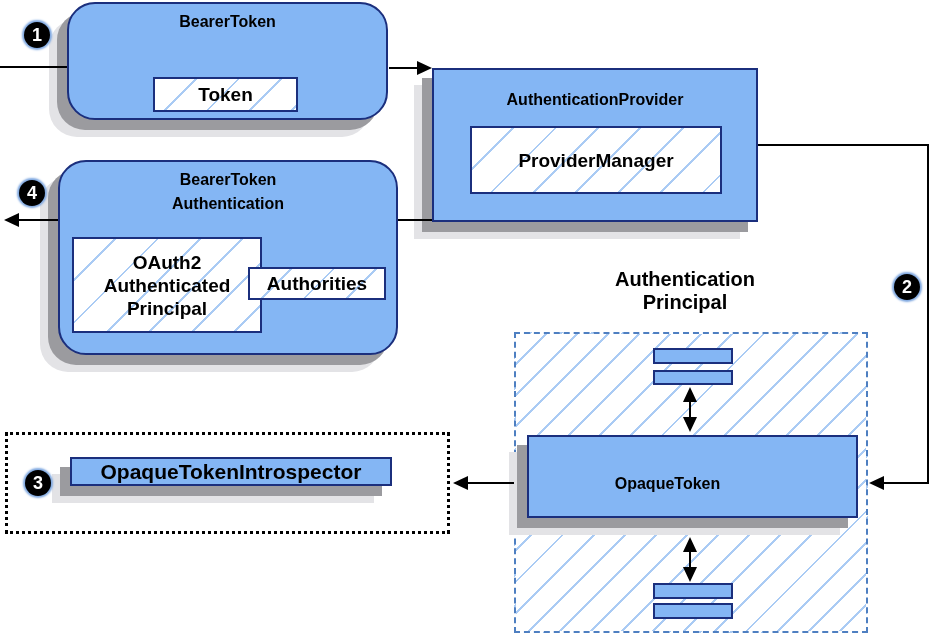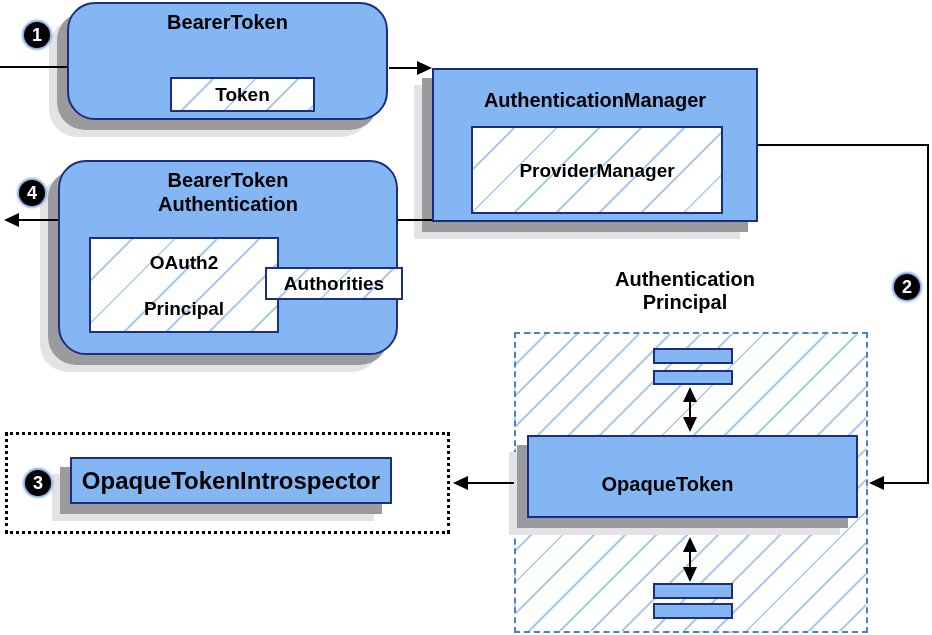--- a/index.html
+++ b/index.html
@@ -10,37 +10,37 @@
   }
   .node{
     position:absolute;box-sizing:border-box;
     background:#84b6f4;border:2px solid #1b2f7d;
     box-shadow:-10px 10px 0 0 #9b9b9f,-18px 17px 0 0 #e3e3e6;
   }
   .rounded{border-radius:28px;}
   .hatch-box{
     position:absolute;box-sizing:border-box;border:2px solid #1b2f7d;
     background:repeating-linear-gradient(135deg,#ffffff 0 28px,#aacbf4 28px 30px);
-    display:flex;align-items:center;justify-content:center;text-align:center;margin-left:17px;
+    display:flex;align-items:center;justify-content:center;text-align:center;
   }
   .bar{
     position:absolute;box-sizing:border-box;
     background:#84b6f4;border:2px solid #1b2f7d;
   }
   .region{
     position:absolute;box-sizing:border-box;
     border:2px dashed #4e7fc1;
     background:repeating-linear-gradient(135deg,#ffffff 0 20px,#aacbf4 20px 22px);
   }
   .dotted-frame{
     position:absolute;box-sizing:border-box;
     border:3px dotted #000000;background:transparent;
   }
   .title{
-    position:absolute;text-align:center;font-weight:700;font-size:20px;line-height:24px;
+    position:absolute;text-align:center;font-weight:700;font-size:16px;line-height:24px;
   }
   .inner-label{font-weight:700;font-size:19px;line-height:23px;}
   .badge{
     position:absolute;width:26px;height:26px;border-radius:50%;
     background:#000000;color:#ffffff;font-weight:700;font-size:18px;
     display:flex;align-items:center;justify-content:center;
     box-shadow:0 0 2px 2px #7fa8e0;
   }
   .label-block{
     position:absolute;text-align:center;font-weight:700;font-size:20px;line-height:23px;
@@ -68,45 +68,45 @@
   <div class="node rounded" style="left:67px;top:2px;width:321px;height:118px;"></div>
   <div class="title" style="left:67px;top:10px;width:321px;">
     <span>BearerToken</span><br>
   </div>
   <div class="hatch-box inner-label" style="left:153px;top:77px;width:145px;height:35px;">
     <span>Token</span>
   </div>
 
   <div class="node" style="left:432px;top:68px;width:326px;height:154px;"></div>
   <div class="title" style="left:432px;top:88px;width:326px;">
-    <span>AuthenticationManager</span>
+    <span>AuthenticationProvider</span>
   </div>
-  <div class="hatch-box inner-label" style="left:454px;top:126px;width:252px;height:88px;">
+  <div class="hatch-box inner-label" style="left:470px;top:126px;width:252px;height:68px;">
     <span>ProviderManager</span>
   </div>
 
   <div class="node" style="left:527px;top:435px;width:331px;height:83px;"></div>
   <div class="title" style="left:527px;top:472px;width:281px;">
     <span>OpaqueToken</span><br>
   </div>
 
   <div class="dotted-frame" style="left:5px;top:432px;width:445px;height:102px;"></div>
-  <div class="node flex-center inner-label" style="left:70px;top:457px;width:322px;height:47px;font-size:24px;">
+  <div class="node flex-center inner-label" style="left:70px;top:457px;width:322px;height:29px;font-size:21px;">
     <span>OpaqueTokenIntrospector</span>
   </div>
 
   <div class="node rounded" style="left:58px;top:160px;width:340px;height:195px;"></div>
   <div class="title" style="left:58px;top:168px;width:340px;">
     <span>BearerToken</span><br>
     <span>Authentication</span>
   </div>
   <div class="hatch-box inner-label" style="left:72px;top:237px;width:190px;height:96px;">
     <span>
       <span>OAuth2</span><br>
-      <br>
+      <span>Authenticated</span><br>
       <span>Principal</span>
     </span>
   </div>
   <div class="hatch-box inner-label" style="left:248px;top:267px;width:138px;height:33px;">
     <span>Authorities</span>
   </div>
 
   <svg id="connectors" width="932" height="635" viewBox="0 0 932 635">
     <g stroke="#000000" stroke-width="2" fill="none">
       <line x1="0" y1="67" x2="67" y2="67"></line>

